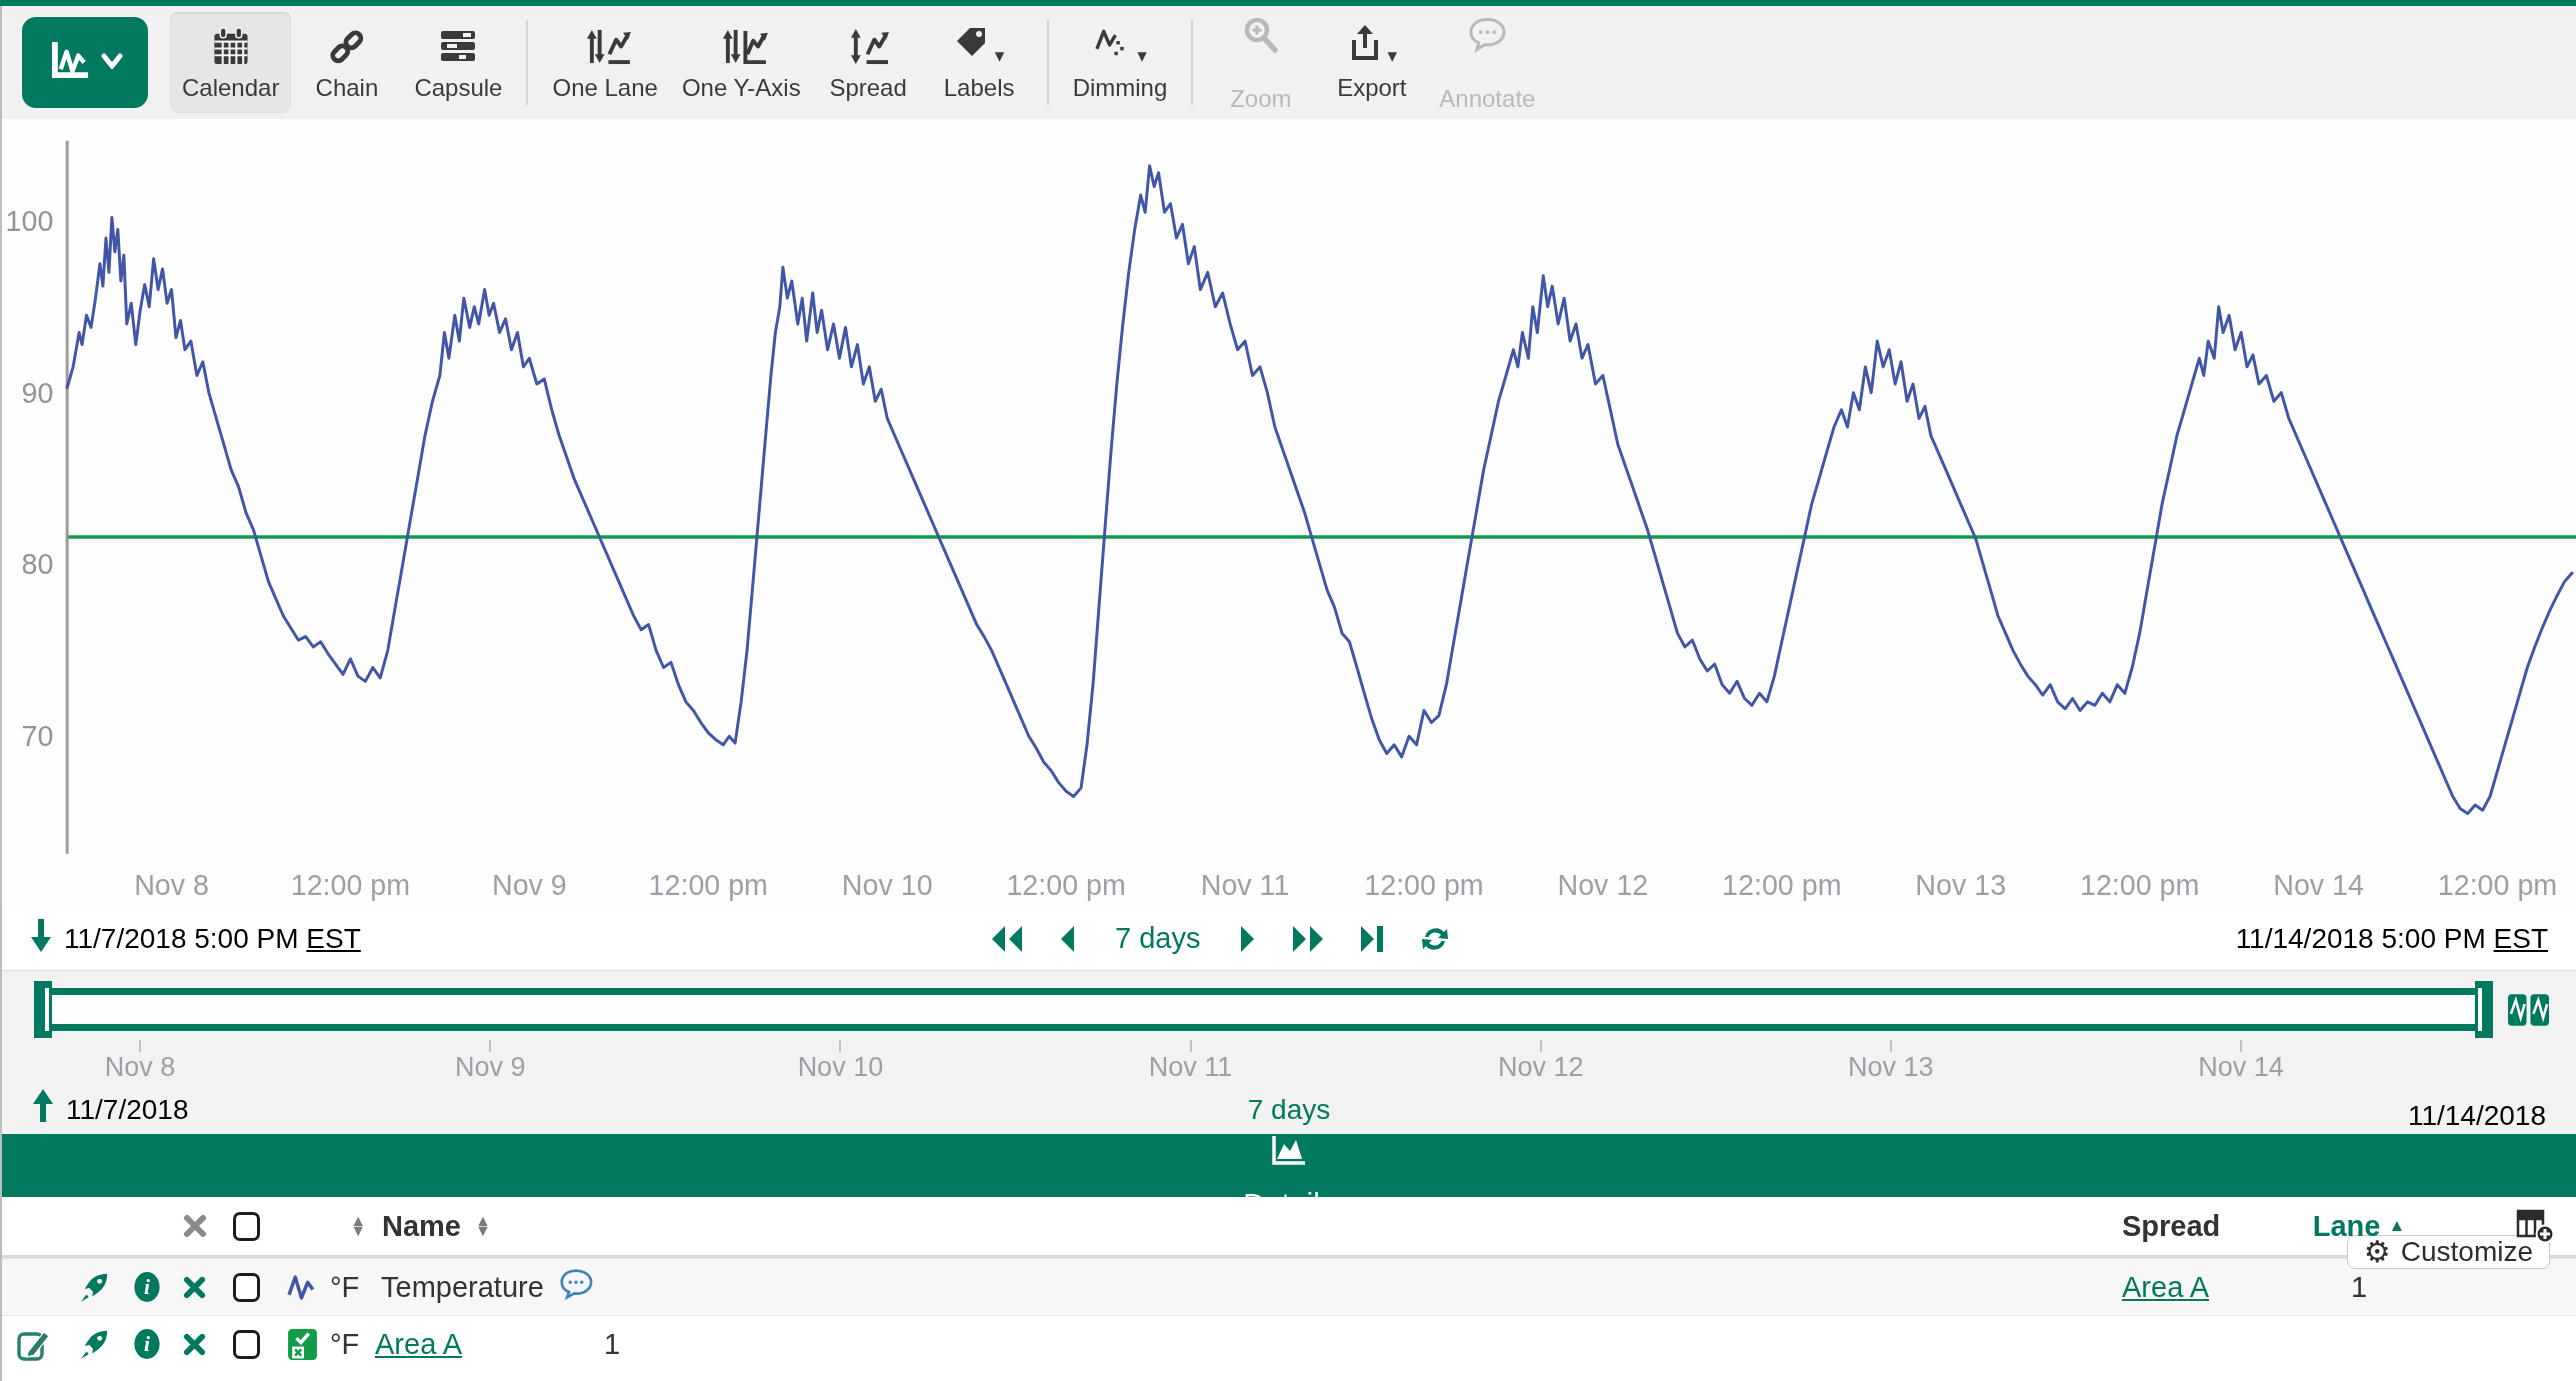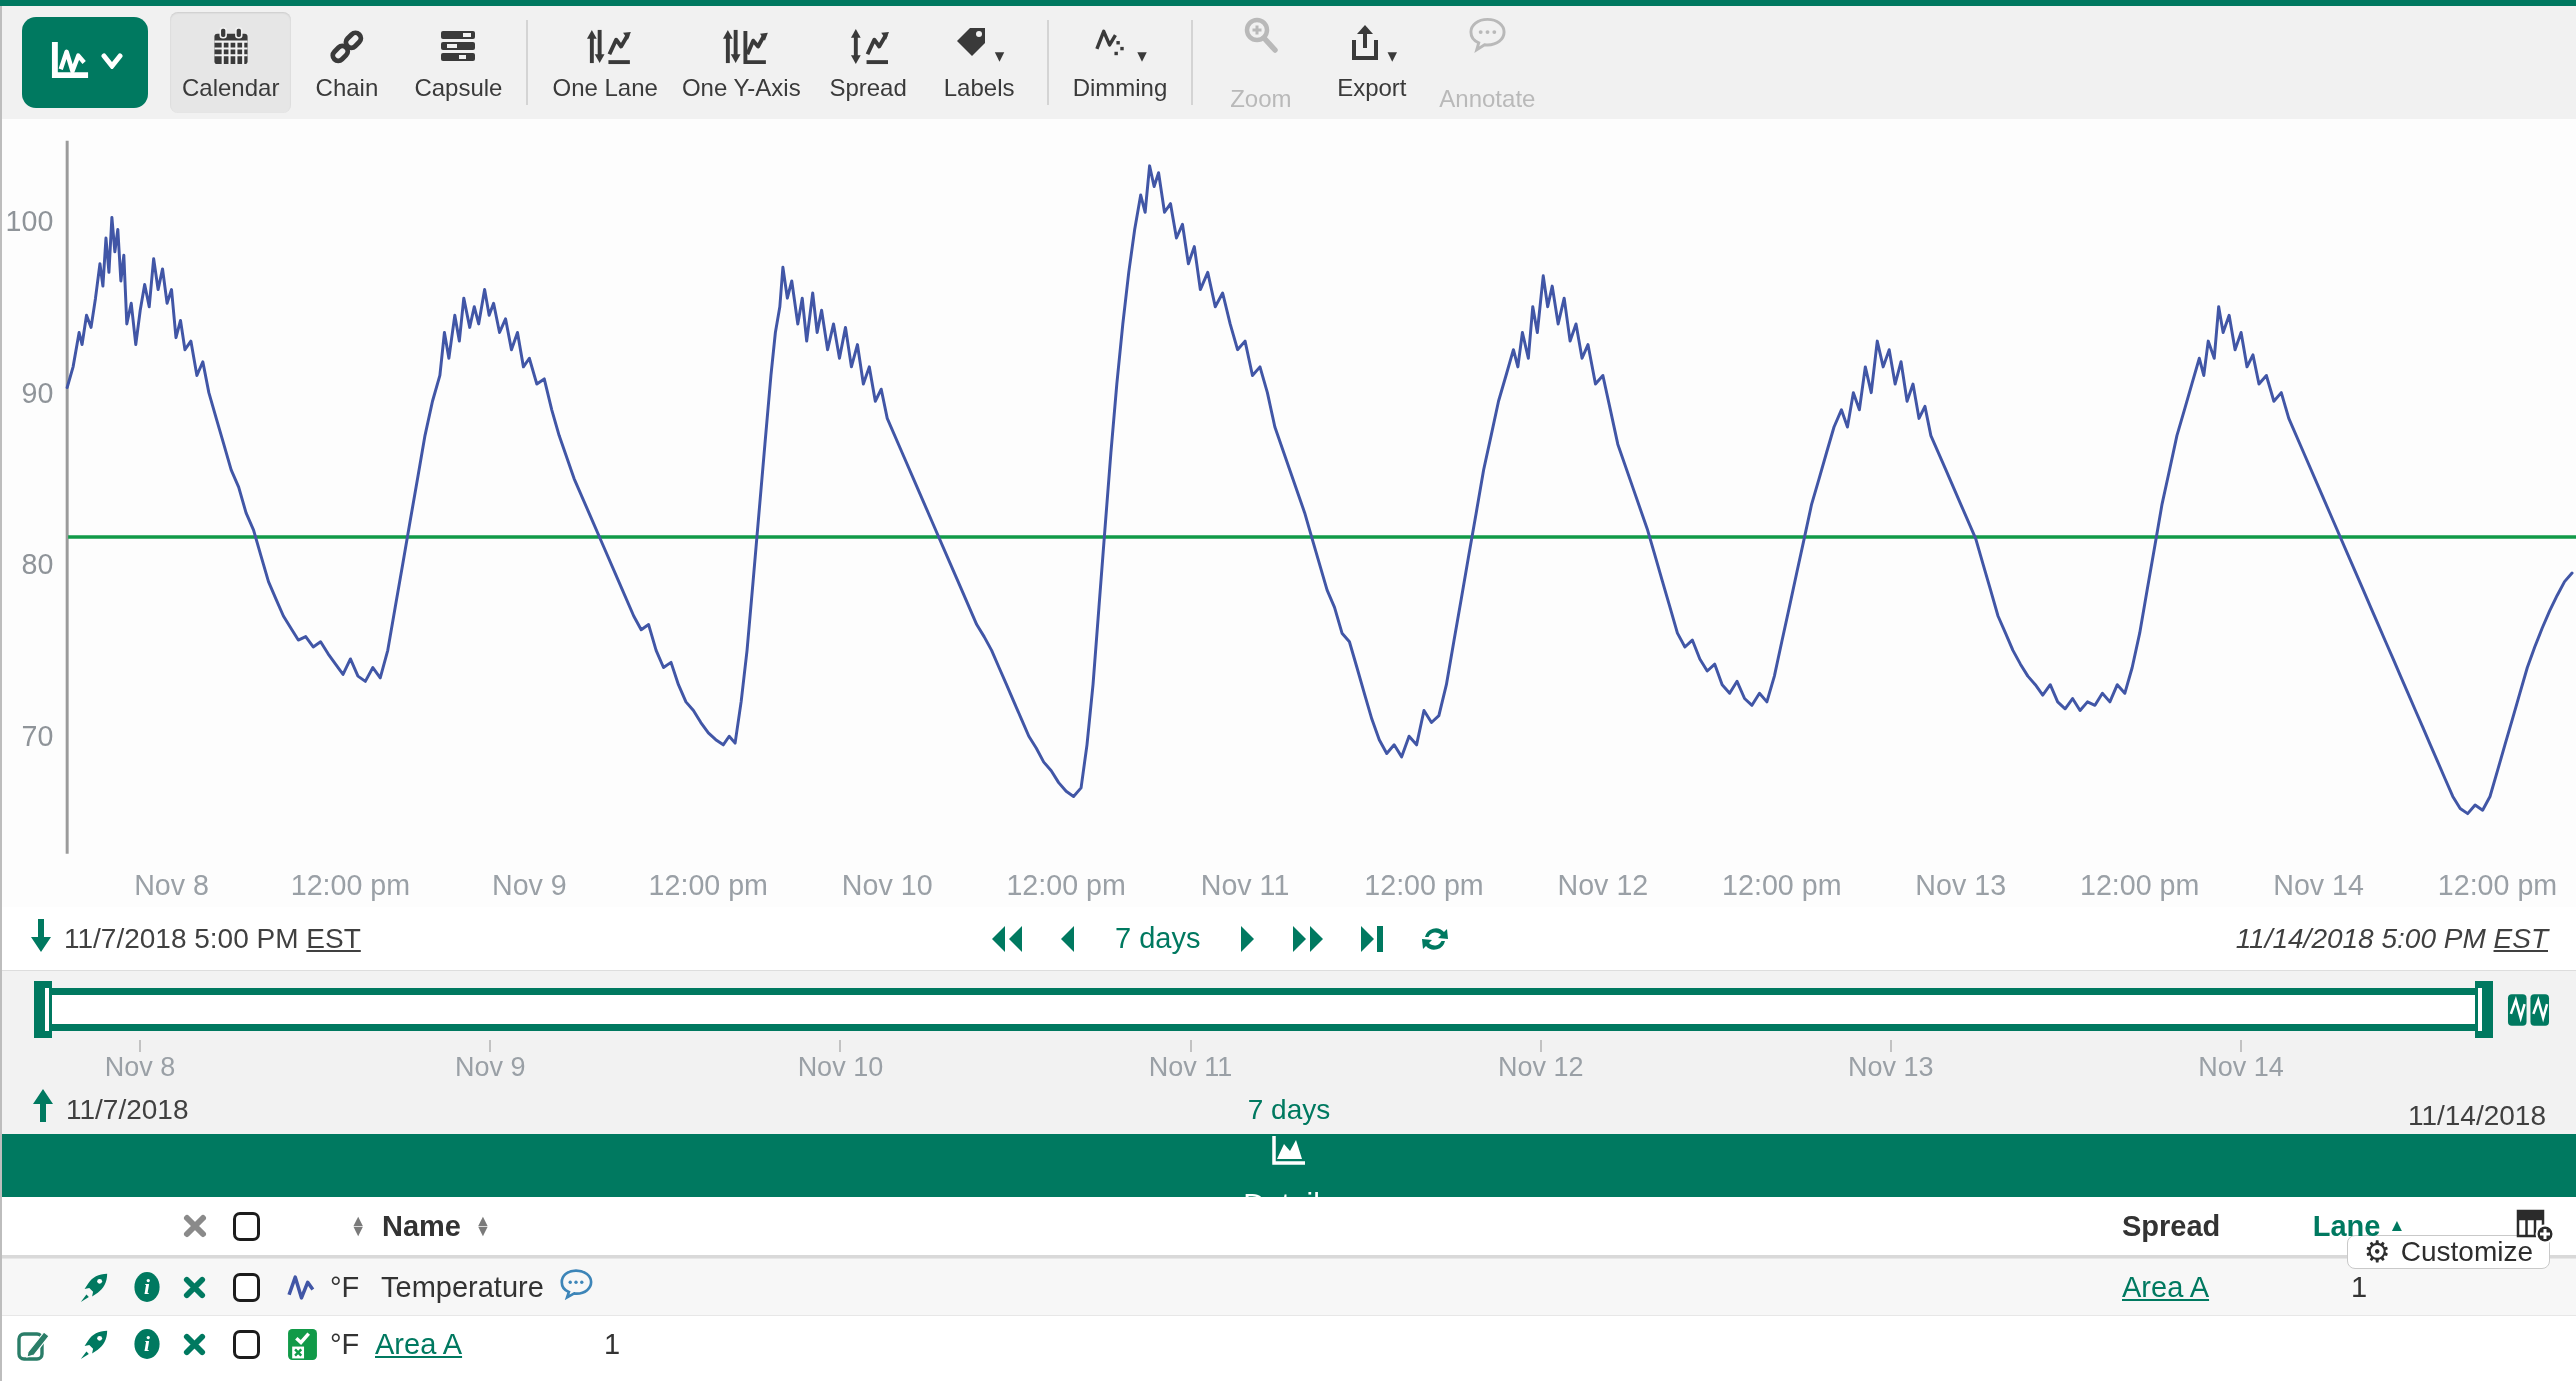--- a/index.html
+++ b/index.html
@@ -21,23 +21,23 @@
   .tb-iconrow { height:45px; display:flex; align-items:center; gap:5px; }
   .tb-sep { width:2px; height:85px; background:#d4d4d4; margin:0 12px; flex:none; }
   .caret { font-size:19px; line-height:1; align-self:flex-end; margin-bottom:4px; }
 
   
   .chart-wrap { background:#fdfdfd; }
   #chart-svg { display:block; }
 
   
   .nav-row { position:relative; height:63px; display:flex; align-items:center; padding:0 28px; background:#fff; }
-  .range-link { display:flex; align-items:center; gap:12px; color:#404040; font-size:28px; text-decoration:none; }
+  .range-link { display:flex; align-items:center; gap:12px; color:#000000; font-size:28px; text-decoration:none; }
   .range-link .tz { text-decoration:underline; }
-  .range-end { margin-left:auto;font-style:italic; }
+  .range-end { margin-left:auto; }
   .nav-controls { position:absolute; left:987px; top:0; height:63px; display:flex; align-items:center; gap:32px; }
   .nav-controls button { display:flex; align-items:center; }
   .duration-lbl { color:#007960; font-size:29px; padding:0 6px; cursor:pointer; }
 
   
   .slider-band { background:#f2f2f2; border-top:1px solid #ddd; padding-top:10px; }
   .slider-row { position:relative; height:59px; margin-left:36px; width:2451px; }
   .slider-track { position:absolute; left:0; right:0; top:7px; height:43px;
     border-top:7px solid #007960; border-bottom:7px solid #007960; background:#fff; cursor:ew-resize; }
   .sl-handle { position:absolute; top:0; width:18px; height:57px; background:#007960; cursor:col-resize; }

